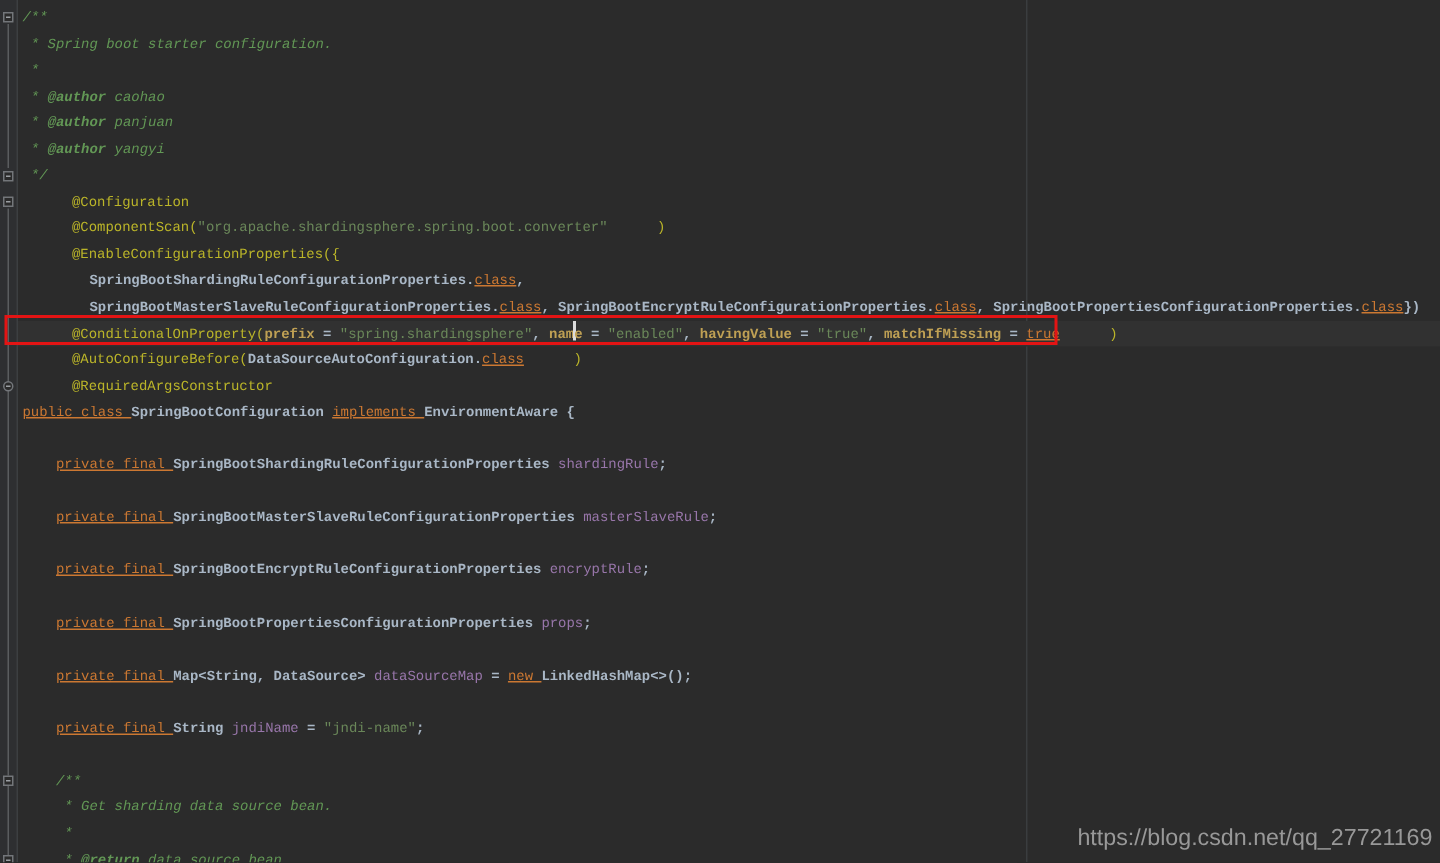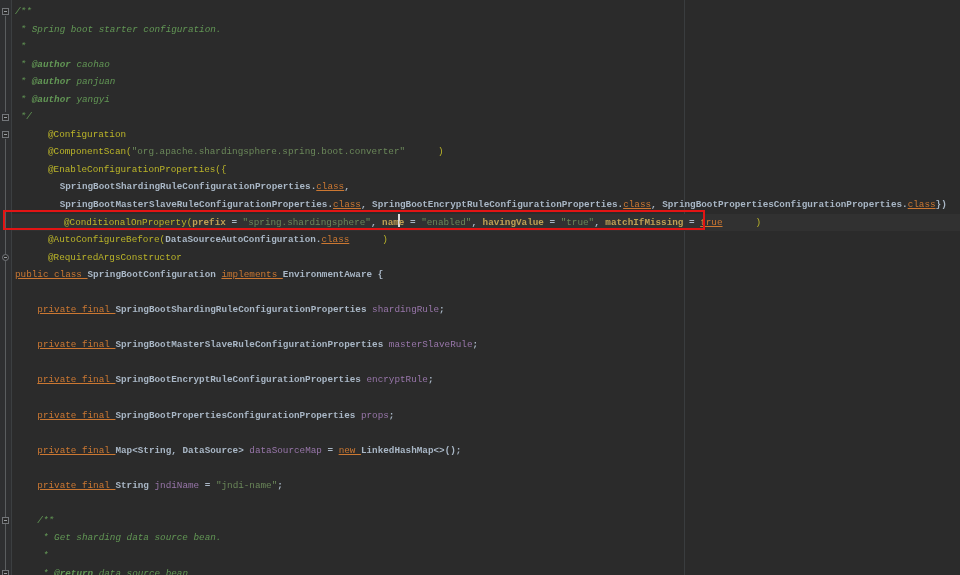--- a/index.html
+++ b/index.html
@@ -12,21 +12,21 @@
   .fold-line.seg1{top:16px;height:96px;}
   .fold-line.seg2{top:139px;height:436px;}
   .marker{position:absolute;left:2px;width:7px;height:7px;box-sizing:border-box;
           border:1px solid #73767a;background:#2b2b2b;z-index:4;}
   .marker::after{content:"";position:absolute;left:1px;right:1px;top:2px;height:1px;background:#9b9fa3;}
   .marker.circle{border-radius:50%;}
   
   .code{position:absolute;left:11px;top:0;right:0;bottom:0;padding:3px 0 0 4px;
         font-size:9.3px;line-height:17.55px;white-space:pre;z-index:2;}
   .code-line{height:17.55px;}
-  .code-line.hl{background:#313131;margin-left:-4px;padding-left:20px;}
+  .code-line.hl{background:#313131;margin-left:-4px;padding-left:4px;}
   .tk-cm{color:#629755;font-style:italic;}
   .tk-cmt{color:#629755;font-style:italic;font-weight:bold;}
   .tk-an{color:#bbb529;margin-left:33px;}
   .tk-str{color:#6a8759;}
   .tk-kw{color:#cc7832;text-decoration:underline;}
   .tk-fld{color:#9876aa;}
   .tk-df{color:#a9b7c6;font-weight:bold;}
   .tk-attr{color:#bfa054;font-weight:bold;}
   .tk-caret{display:inline-block;width:1.5px;height:13px;background:#dcdcdc;
             vertical-align:-2px;margin:0 -0.75px;}
@@ -47,13 +47,14 @@
     <div class="fold-line seg2"></div>
   <div class="marker " style="top: 8.275px;"></div>
       <div class="marker " style="top: 113.575px;"></div>
       <div class="marker " style="top: 131.125px;"></div>
       <div class="marker circle" style="top: 253.975px;"></div>
       <div class="marker " style="top: 517.225px;"></div>
       <div class="marker " style="top: 569.875px;"></div>
     </div>
   <div class="code" id="code"><div class="code-line"><span class="tk-cm">/**</span></div><div class="code-line"><span class="tk-cm"> * Spring boot starter configuration.</span></div><div class="code-line"><span class="tk-cm"> *</span></div><div class="code-line"><span class="tk-cm"> * </span><span class="tk-cmt">@author</span><span class="tk-cm"> caohao</span></div><div class="code-line"><span class="tk-cm"> * </span><span class="tk-cmt">@author</span><span class="tk-cm"> panjuan</span></div><div class="code-line"><span class="tk-cm"> * </span><span class="tk-cmt">@author</span><span class="tk-cm"> yangyi</span></div><div class="code-line"><span class="tk-cm"> */</span></div><div class="code-line"><span class="tk-an">@Configuration</span></div><div class="code-line"><span class="tk-an">@ComponentScan(</span><span class="tk-str">"org.apache.shardingsphere.spring.boot.converter"</span><span class="tk-an">)</span></div><div class="code-line"><span class="tk-an">@EnableConfigurationProperties({</span></div><div class="code-line"><span class="tk-df">        SpringBootShardingRuleConfigurationProperties.</span><span class="tk-kw">class</span><span class="tk-df">,</span></div><div class="code-line"><span class="tk-df">        SpringBootMasterSlaveRuleConfigurationProperties.</span><span class="tk-kw">class</span><span class="tk-df">, SpringBootEncryptRuleConfigurationProperties.</span><span class="tk-kw">class</span><span class="tk-df">, SpringBootPropertiesConfigurationProperties.</span><span class="tk-kw">class</span><span class="tk-df">})</span></div><div class="code-line hl"><span class="tk-an">@ConditionalOnProperty(</span><span class="tk-attr">prefix</span><span class="tk-df"> = </span><span class="tk-str">"spring.shardingsphere"</span><span class="tk-df">, </span><span class="tk-attr">nam</span><span class="tk-caret"></span><span class="tk-attr">e</span><span class="tk-df"> = </span><span class="tk-str">"enabled"</span><span class="tk-df">, </span><span class="tk-attr">havingValue</span><span class="tk-df"> = </span><span class="tk-str">"true"</span><span class="tk-df">, </span><span class="tk-attr">matchIfMissing</span><span class="tk-df"> = </span><span class="tk-kw">true</span><span class="tk-an">)</span></div><div class="code-line"><span class="tk-an">@AutoConfigureBefore(</span><span class="tk-df">DataSourceAutoConfiguration.</span><span class="tk-kw">class</span><span class="tk-an">)</span></div><div class="code-line"><span class="tk-an">@RequiredArgsConstructor</span></div><div class="code-line"><span class="tk-kw">public class </span><span class="tk-df">SpringBootConfiguration </span><span class="tk-kw">implements </span><span class="tk-df">EnvironmentAware {</span></div><div class="code-line"></div><div class="code-line"><span class="tk-df">    </span><span class="tk-kw">private final </span><span class="tk-df">SpringBootShardingRuleConfigurationProperties </span><span class="tk-fld">shardingRule</span><span class="tk-df">;</span></div><div class="code-line"></div><div class="code-line"><span class="tk-df">    </span><span class="tk-kw">private final </span><span class="tk-df">SpringBootMasterSlaveRuleConfigurationProperties </span><span class="tk-fld">masterSlaveRule</span><span class="tk-df">;</span></div><div class="code-line"></div><div class="code-line"><span class="tk-df">    </span><span class="tk-kw">private final </span><span class="tk-df">SpringBootEncryptRuleConfigurationProperties </span><span class="tk-fld">encryptRule</span><span class="tk-df">;</span></div><div class="code-line"></div><div class="code-line"><span class="tk-df">    </span><span class="tk-kw">private final </span><span class="tk-df">SpringBootPropertiesConfigurationProperties </span><span class="tk-fld">props</span><span class="tk-df">;</span></div><div class="code-line"></div><div class="code-line"><span class="tk-df">    </span><span class="tk-kw">private final </span><span class="tk-df">Map&lt;String, DataSource&gt; </span><span class="tk-fld">dataSourceMap</span><span class="tk-df"> = </span><span class="tk-kw">new </span><span class="tk-df">LinkedHashMap&lt;&gt;();</span></div><div class="code-line"></div><div class="code-line"><span class="tk-df">    </span><span class="tk-kw">private final </span><span class="tk-df">String </span><span class="tk-fld">jndiName</span><span class="tk-df"> = </span><span class="tk-str">"jndi-name"</span><span class="tk-df">;</span></div><div class="code-line"></div><div class="code-line"><span class="tk-cm">    /**</span></div><div class="code-line"><span class="tk-cm">     * Get sharding data source bean.</span></div><div class="code-line"><span class="tk-cm">     *</span></div><div class="code-line"><span class="tk-cm">     * </span><span class="tk-cmt">@return</span><span class="tk-cm"> data source bean</span></div></div>
   <div class="redbox"></div>
+  <div class="watermark">https://blog.csdn.net/qq_27721169</div>
 </div>
 
 </body></html>

